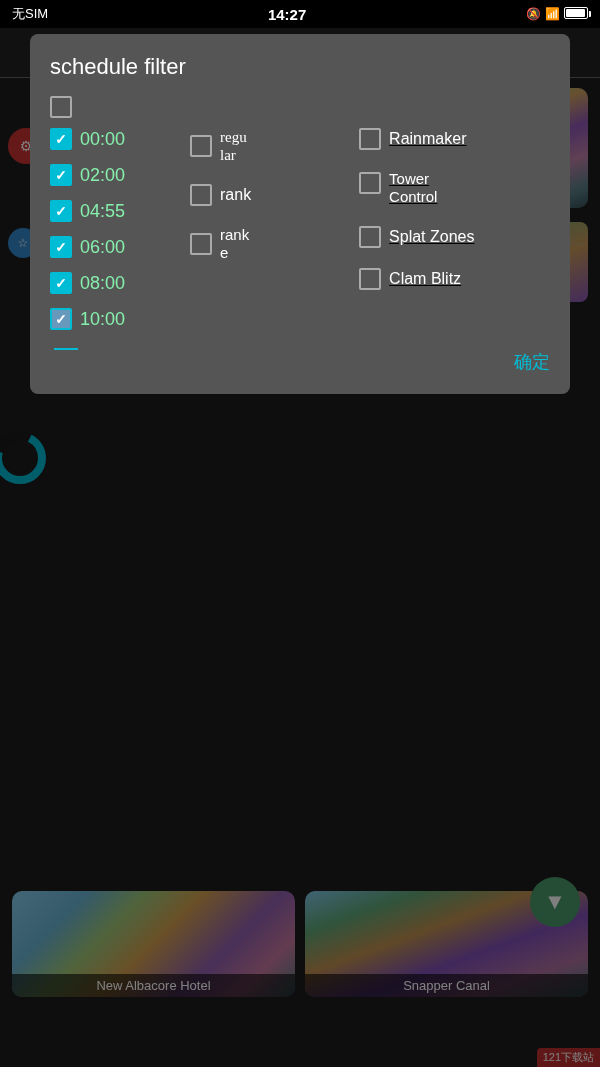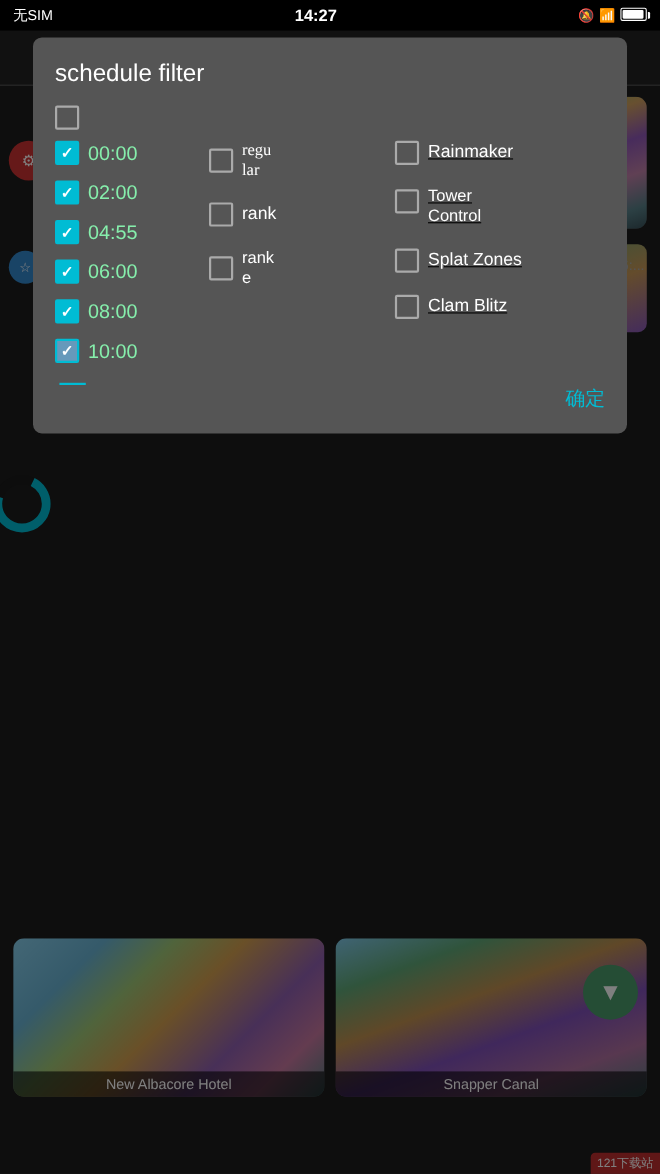--- a/index.html
+++ b/index.html
@@ -203,21 +203,21 @@
       background: none;
       border: none;
     }
     .map-row-bottom {
       display: flex;
       gap: 10px;
       padding: 10px 12px;
     }
     .map-card-bottom {
       flex: 1;
-      height: 144px;
+      height: 106px;
       border-radius: 10px;
       overflow: hidden;
       position: relative;
     }
     .map-card-bottom-inner {
       width: 100%; height: 100%;
     }
     .map-card-bottom:first-child .map-card-bottom-inner {
       background: linear-gradient(135deg, #87ceeb 0%, #6ab4d4 20%, #a0c878 35%, #d4a050 50%, #9060b0 70%, #c878a0 85%, #508080 100%);
     }

